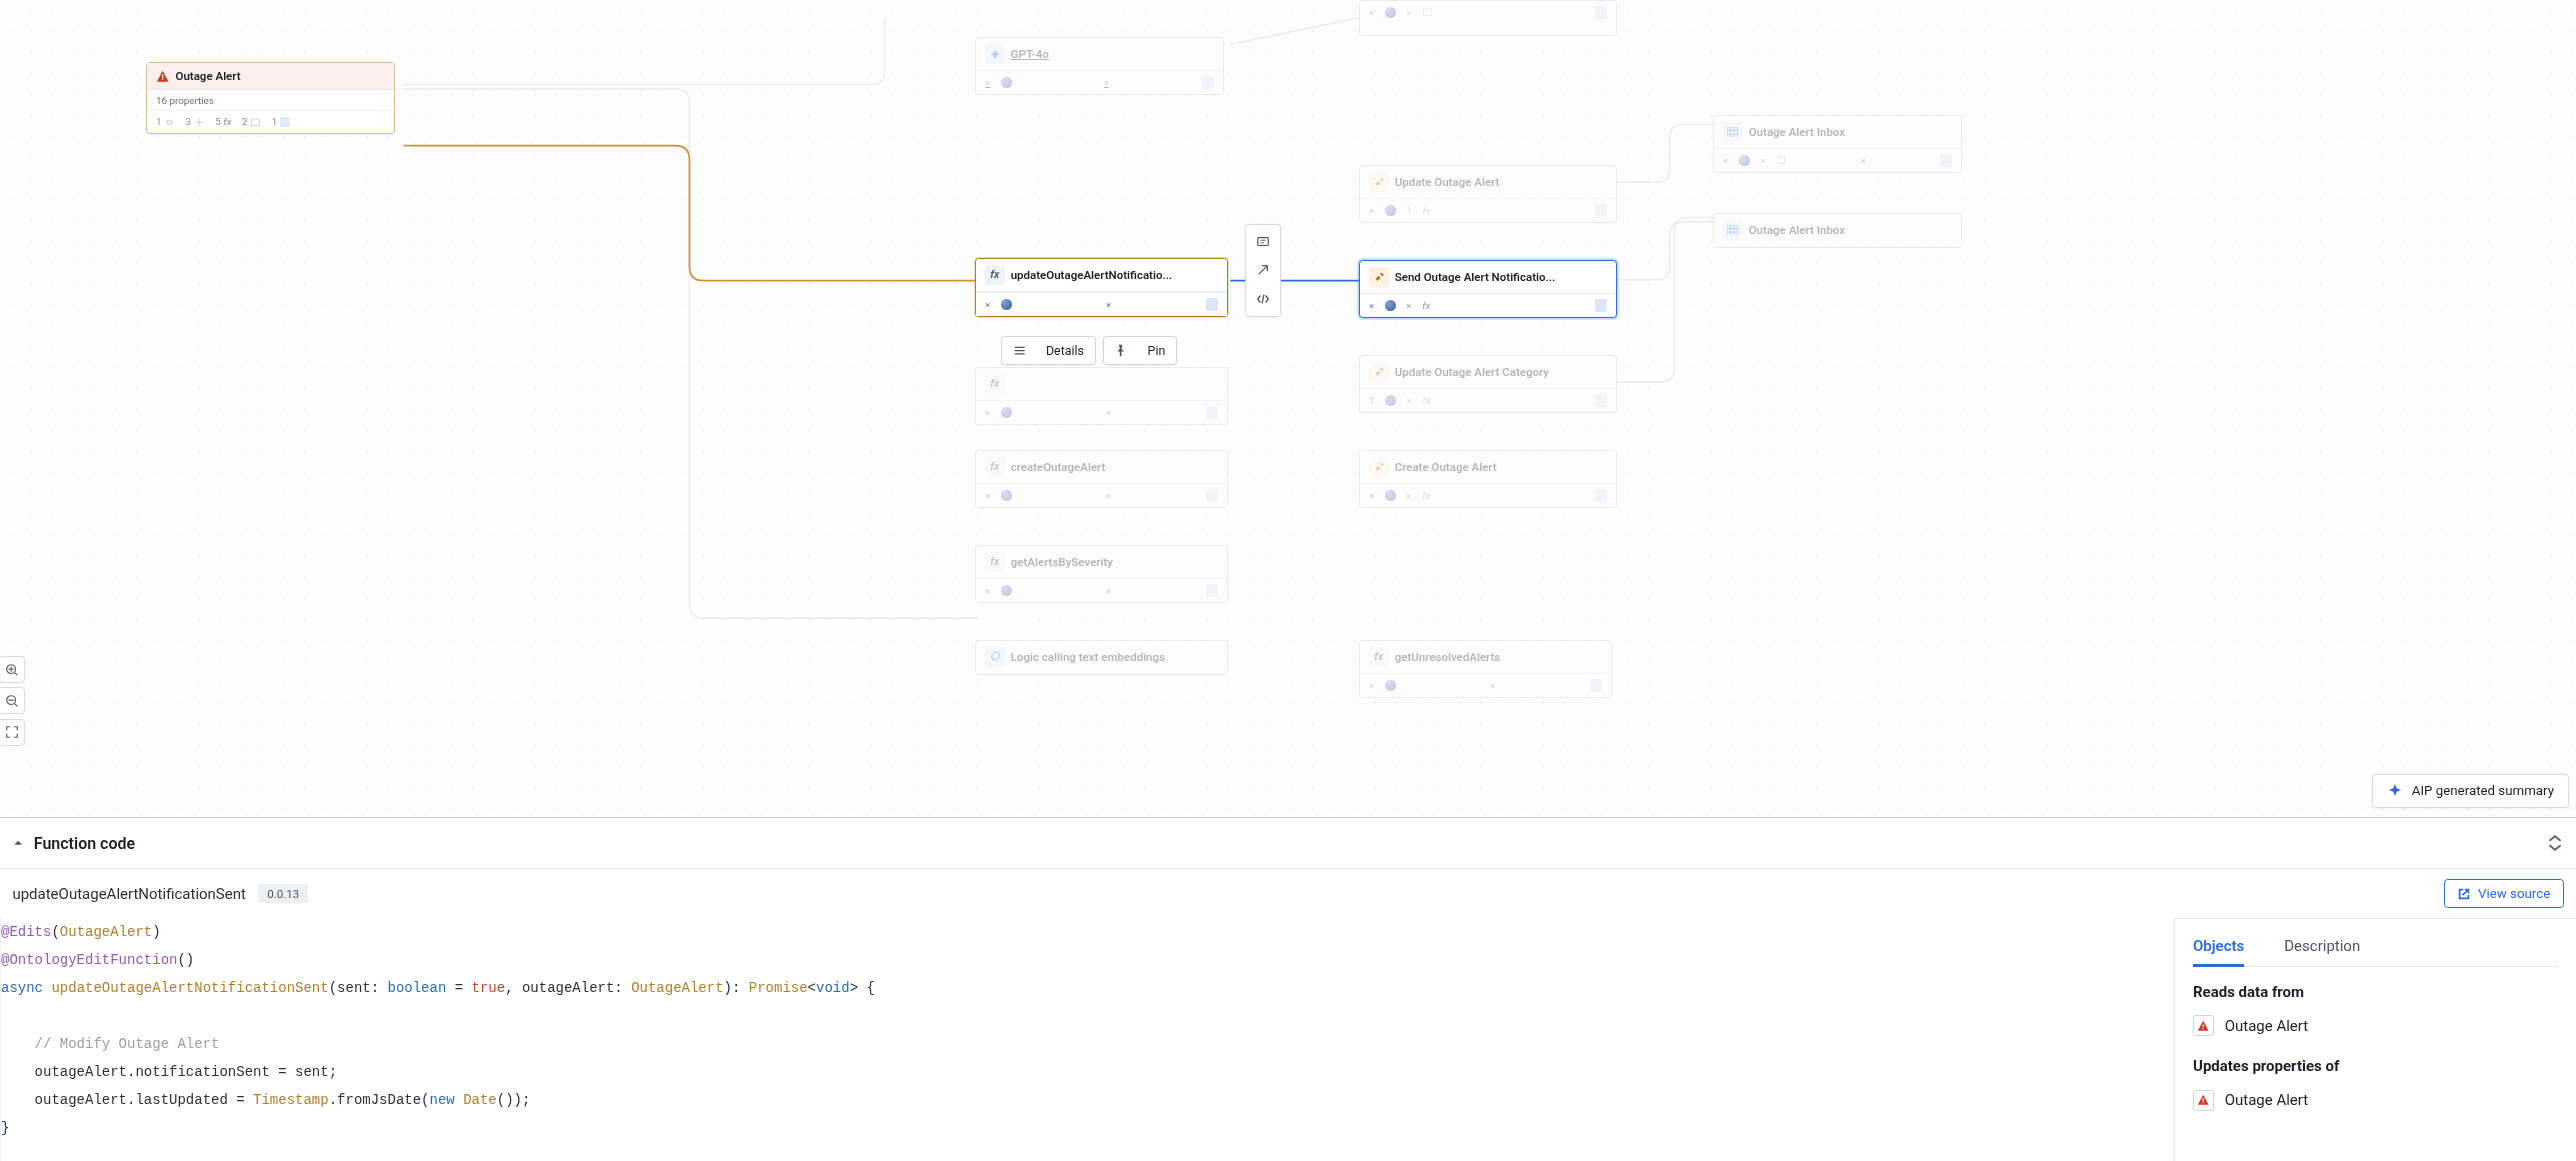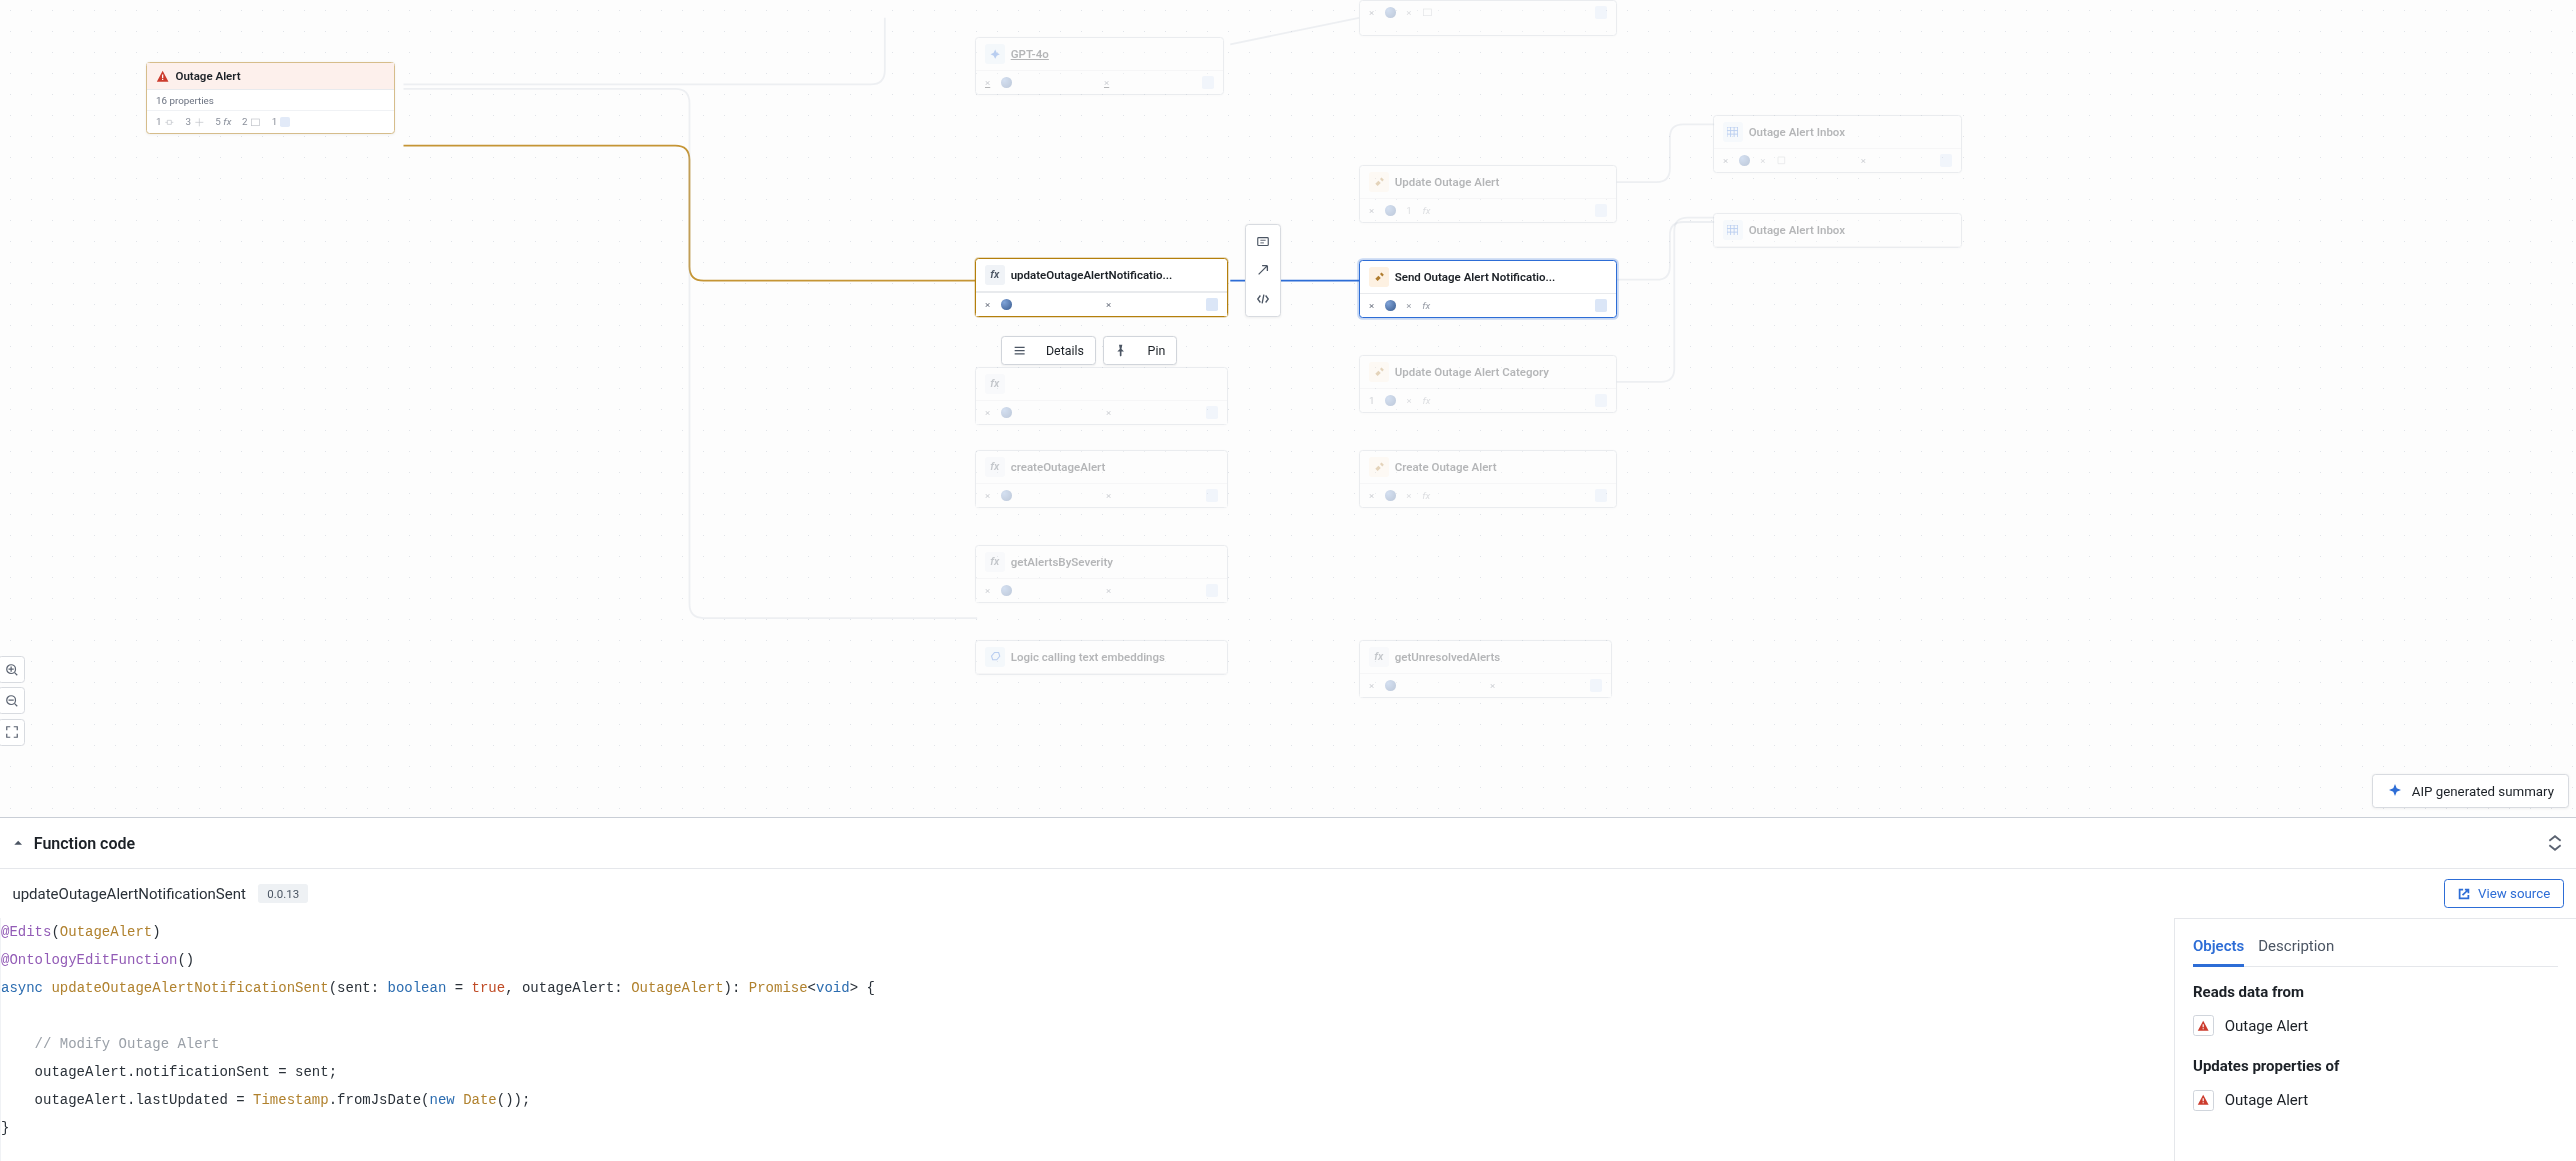--- a/index.html
+++ b/index.html
@@ -45,41 +45,41 @@
 
 .btnbar { position:absolute; display:flex; align-items:center; gap:7px; }
 .btn { display:flex; align-items:center; gap:20px; padding:6.2px 10.7px; border:0.9px solid #d1d5db; border-radius:3.6px; background:#fff; font-size:12.4px; cursor:pointer; box-shadow: 0 0.9px 1.8px rgba(0,0,0,.05); }
 
 .toolrail { position:absolute; display:flex; flex-direction:column; gap:3.6px; background:#fff; border:0.9px solid #d8dbe0; border-radius:3.6px; padding:4.4px; box-shadow:0 0.9px 2.7px rgba(0,0,0,.06); }
 .tool { width:25px;height:25px;display:flex;align-items:center;justify-content:center;border-radius:2.7px;cursor:pointer;color:#4b5563;}
 
 .zoomrail { position:absolute; left:-1.8px; top:656px; display:flex; flex-direction:column; gap:1.8px; }
 .zoombtn { width:27px;height:27px;border:0.9px solid #d8dbe0;border-radius:3.6px;background:#fff;display:flex;align-items:center;justify-content:center;color:#5a6270;cursor:pointer; margin-bottom:2.7px;}
 
-.aip-pill { position:absolute; right:7px; bottom:9px; display:flex;align-items:center;gap:9px;padding:8px 14px;border:0.9px solid #d8dbe0;border-radius:3.6px;background:#fff;font-size:13.3px;box-shadow:0 0.9px 2.7px rgba(0,0,0,.05);cursor:pointer;}
+.aip-pill { position:absolute; right:7px; bottom:9px; display:flex;gap:9px;padding:8px 14px;border:0.9px solid #d8dbe0;border-radius:3.6px;background:#fff;font-size:13.3px;box-shadow:0 0.9px 2.7px rgba(0,0,0,.05);cursor:pointer;}
 
 svg.wire { position:absolute; top:0; left:0; width:100%; height:100%; pointer-events:none; overflow:visible;}
 
 .panel-head { position:absolute; top:817px; left:0; right:0; height:52px; border-top:0.9px solid #c9ced6; border-bottom:0.9px solid #e5e7eb; background:#fff; display:flex; align-items:center; padding:0 12.4px; gap:9px;}
 .panel-head .ttl { font-size:16px; font-weight:600; }
 .chev-up { transform:rotate(180deg); width:12.4px;height:12.4px;}
 .expander { margin-left:auto; width:18px;height:18px;color:#5a6270;cursor:pointer;}
 
 .panel-sub { position:absolute; top:869px; left:0; right:0; height:50px; border-bottom:0.9px solid #e5e7eb; background:#fff; display:flex; align-items:center; padding:0 12.4px; gap:12.4px;}
 .fn-name { font-size:15px; color:#2a3139;}
 .ver { background:#eef1f4;border-radius:2.7px;padding:2.7px 9px;font-size:11.5px;color:#4b5563;}
 .viewsrc { margin-left:auto;display:flex;align-items:center;gap:7px;border:0.9px solid #2d6dd6;color:#2d6dd6;padding:6.2px 12.4px;border-radius:3.6px;font-size:13.3px;cursor:pointer;background:#fff;}
 
 .code-wrap { position:absolute; top:918px; left:0; width:2174px; bottom:0; display:flex; font-family:"SFMono-Regular",Consolas,"Liberation Mono",Menlo,monospace; font-size:14px; line-height:28px;}
 .gutter { width:52px; text-align:right; padding-right:10.7px; color:#a7adb5; background:#fff; user-select:none;}
 .code { flex:1; white-space:pre; background:#fff; color:#2a3139; border-left: 0.9px solid #f0f2f5;}
 .code .decor{color:#925bb6;} .code .kw{color:#2b6cb0;} .code .type{color:#b0812d;} .code .lit{color:#c04b25;} .code .cmt{color:#9aa0a8;}
 
 .side { position:absolute; top:918px; left:2174px; right:0; bottom:0; border-left:0.9px solid #e5e7eb; padding:12.4px 18px;}
-.tabs { display:flex; gap:14px; border-bottom:0.9px solid #e5e7eb; margin-bottom:16px;}
+.tabs { display:flex; gap:40px; border-bottom:0.9px solid #e5e7eb; margin-bottom:16px;}
 .tab { padding:7px 0 10.7px; font-size:15px; color:#4b5563; cursor:pointer; position:relative;}
 .tab.active{color:#2d6dd6;font-weight:600;}
 .tab.active::after{content:'';position:absolute;left:0;right:0;bottom:-0.9px;height:2.7px;background:#2d6dd6;}
 .side h3{font-size:15px;font-weight:700;margin:7px 0 9px;}
 .objrow{display:flex;align-items:center;gap:10.7px;font-size:15px;padding:5.3px 0 14px;}
 .alert-ico-box{width:21px;height:21px;border:0.9px solid #d0d5dc;border-radius:2.7px;display:flex;align-items:center;justify-content:center;flex:none;}
 </style>
 </head>
 <body>
 

